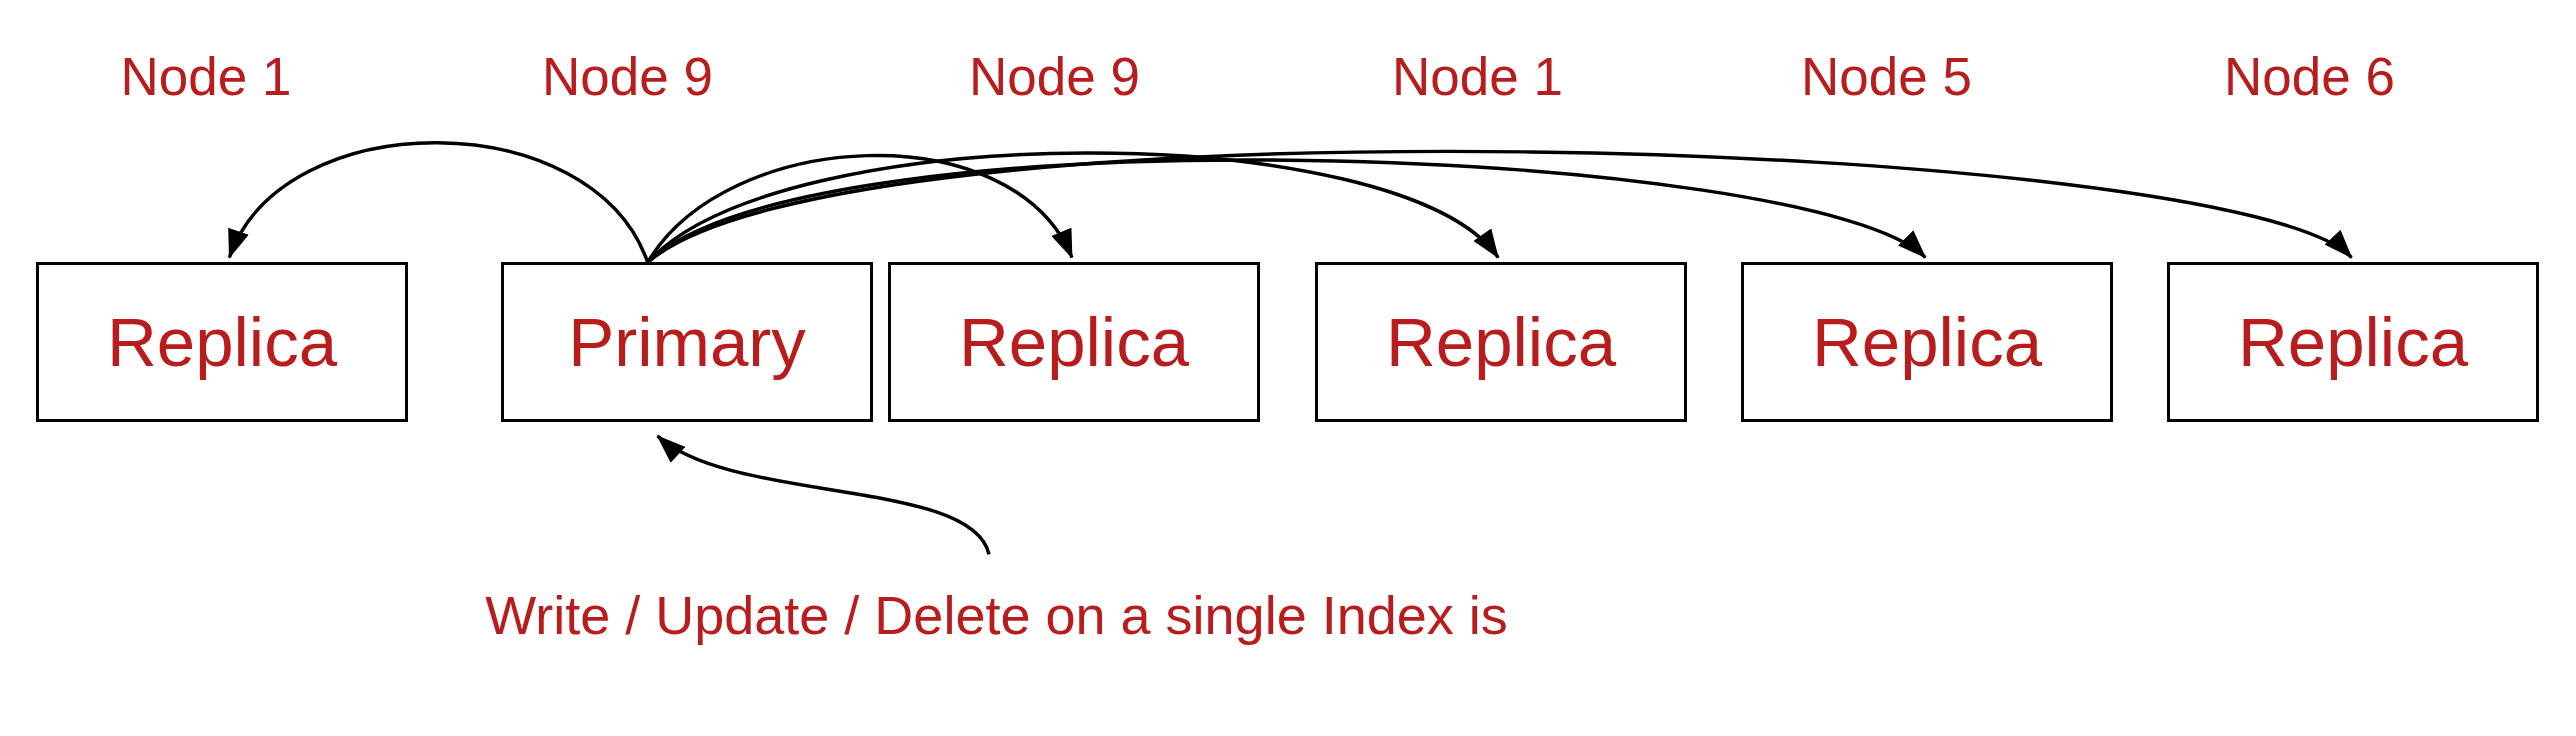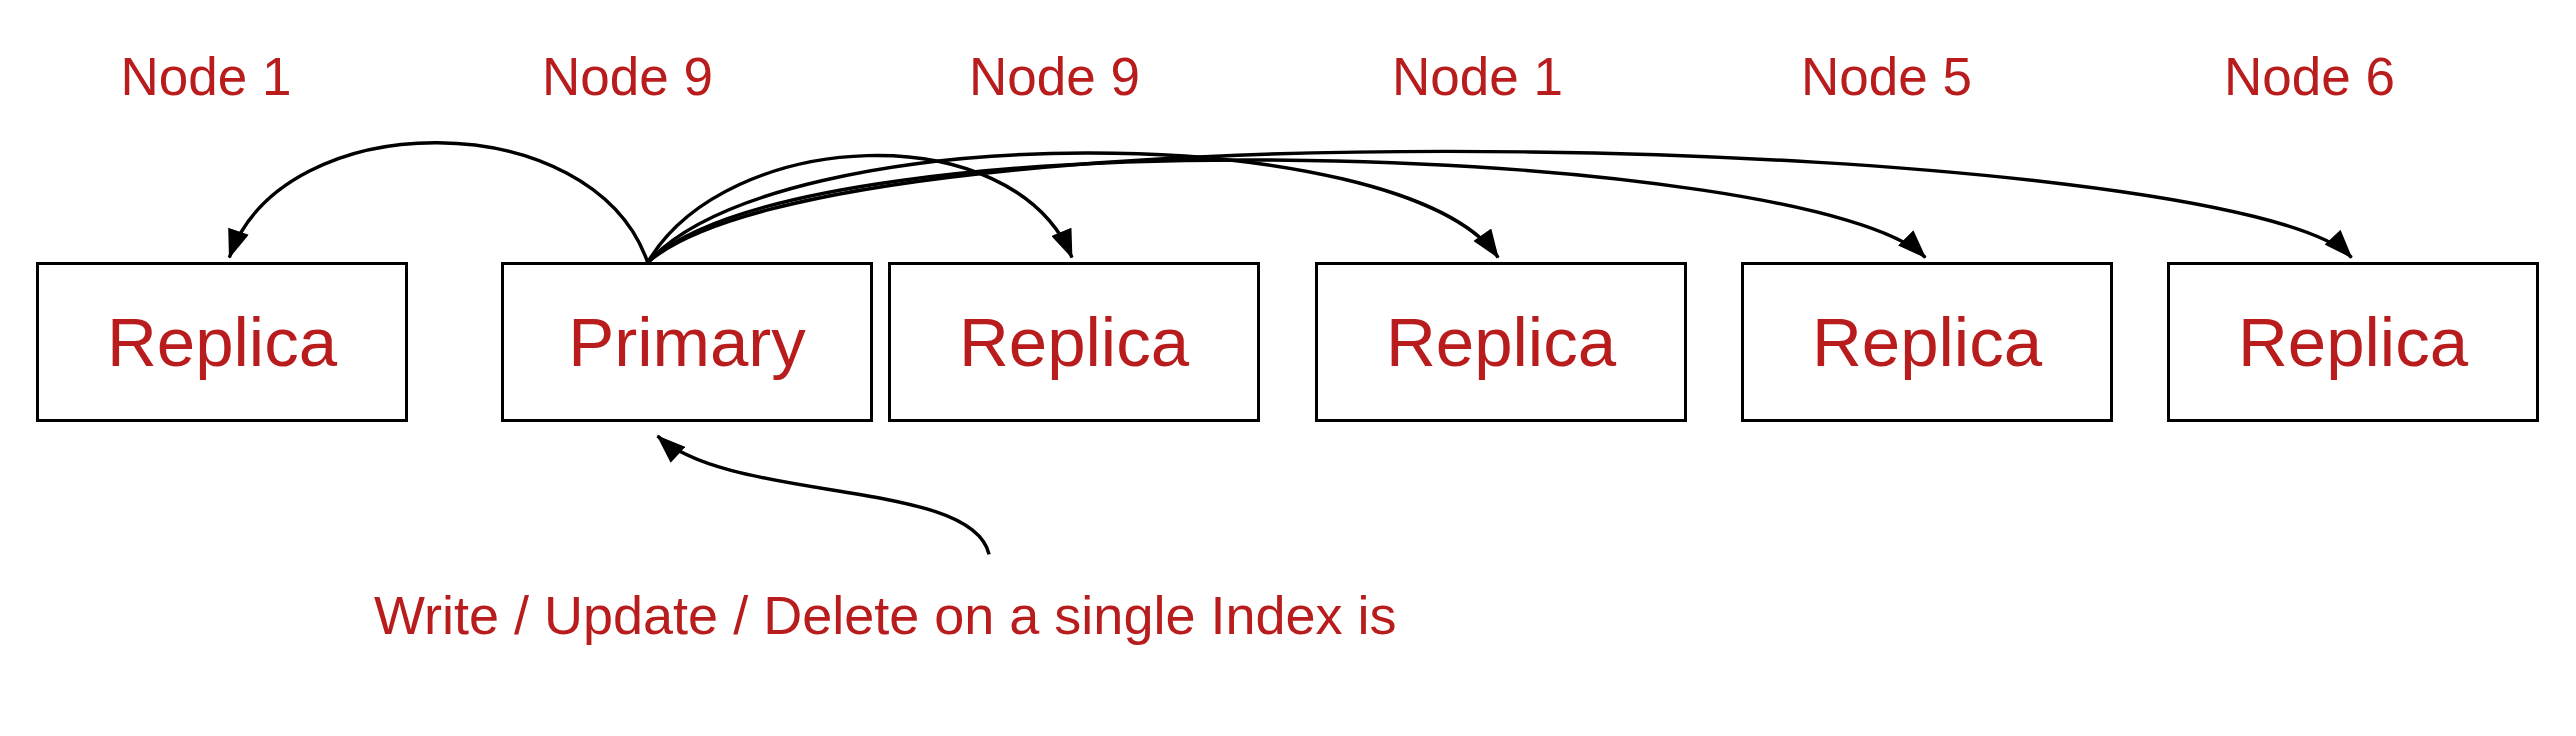--- a/index.html
+++ b/index.html
@@ -47,23 +47,24 @@
     align-items: center;
     justify-content: center;
   }
   .node-box .role {
     font-size: 69px;
     line-height: 59px;
     white-space: nowrap;
   }
   .annotation {
     position: absolute;
-    left: 374px;
+    left: 355px;
     top: 584px;
     width: 1283px;
+    text-align: center;
     font-size: 54px;
     line-height: 62px;
   }
   .annotation div { white-space: nowrap; }
 </style>
 </head>
 <body>
 
 <div class="canvas">
 

